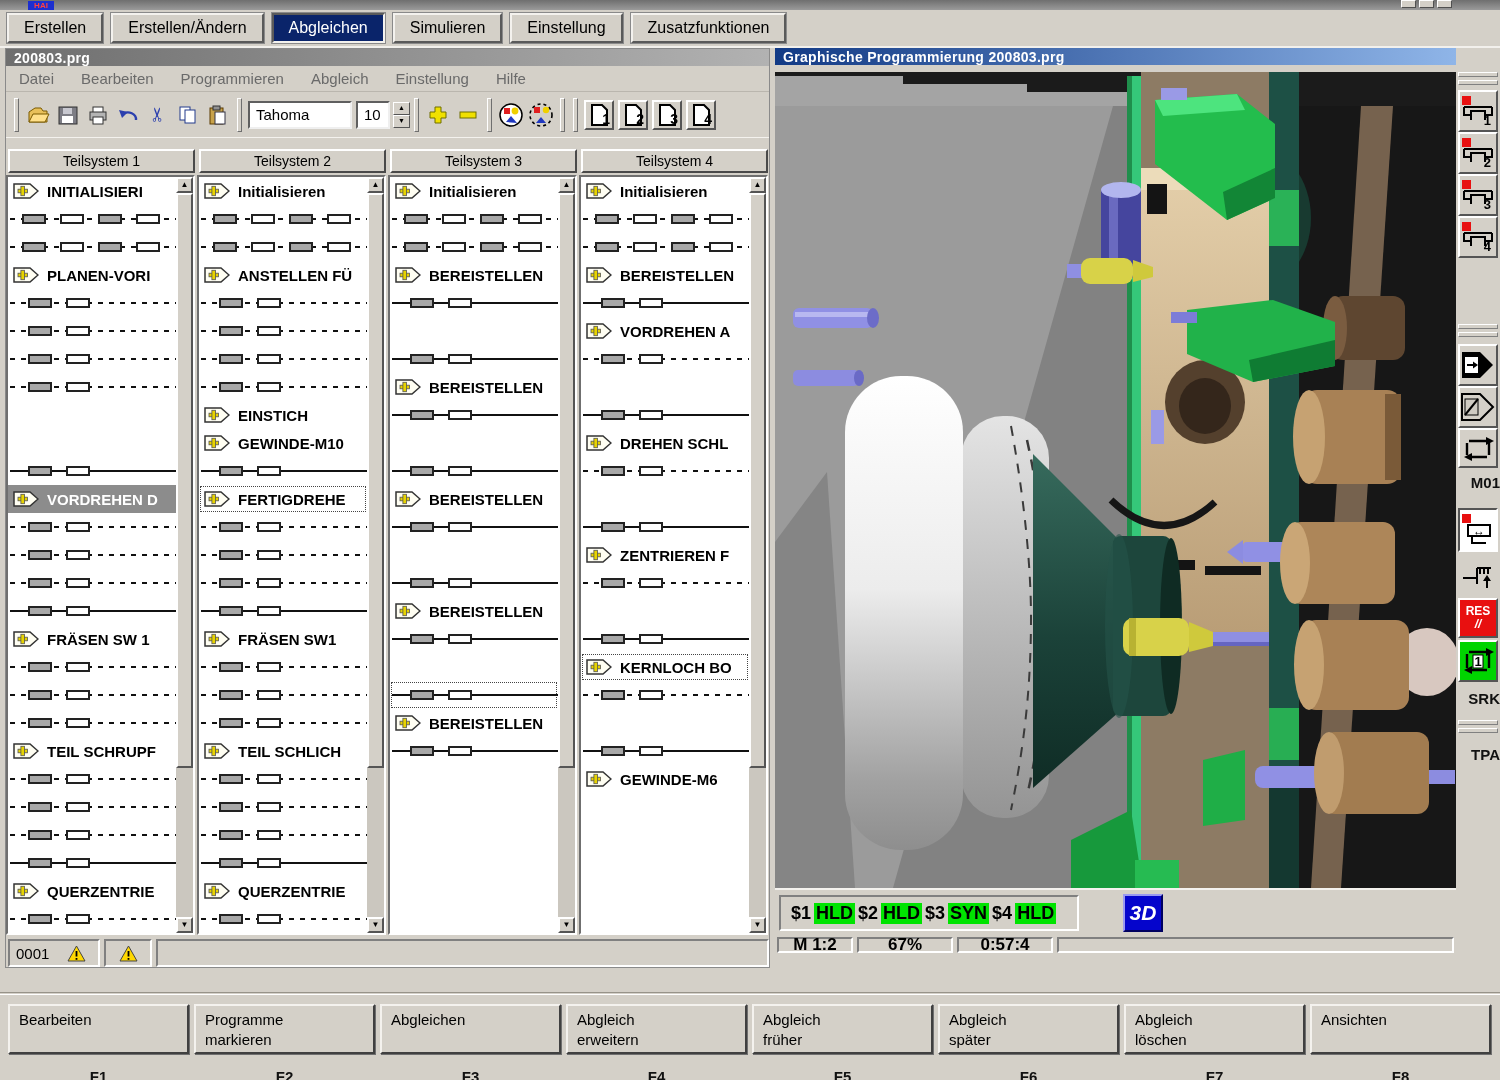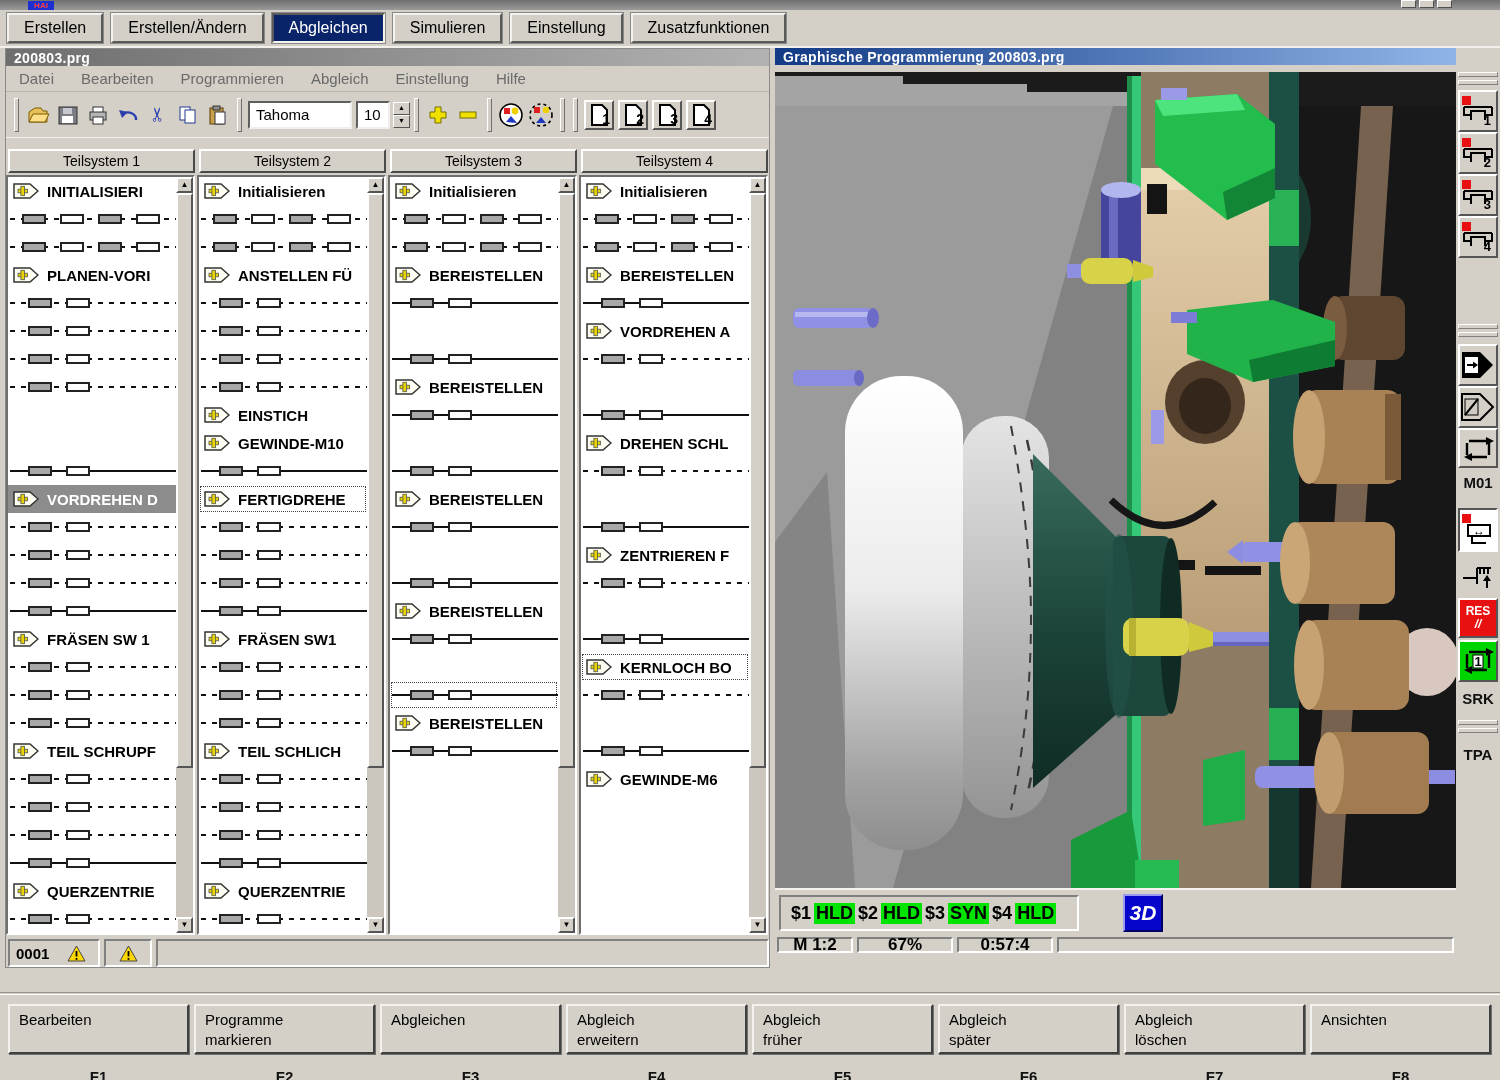--- a/index.html
+++ b/index.html
@@ -56,21 +56,21 @@
 .sline.s{background:#111}
 .sblk{position:absolute;top:9px;width:24px;height:10px;border:2px solid #222;background:#fff}
 .sblk.g{background:#a8a8a8}
 .vscroll{position:absolute;right:0;top:0;bottom:0;width:17px;background:#cbc7bf}
 .varrow{position:absolute;left:0;width:17px;height:16px;background:#d4d0c8;border:2px solid;border-color:#fff #555 #555 #fff;font-size:8px;line-height:12px;text-align:center;color:#000}
 .varrow.up{top:0}.varrow.down{bottom:0}
 .vthumb{position:absolute;left:0;top:16px;height:76%;width:17px;background:#d4d0c8;border:2px solid;border-color:#fff #555 #555 #fff}
 
 
 .estatus{position:absolute;left:0;top:890px;width:765px;height:28px;display:flex;gap:4px;padding-left:2px}
-.ecell{border:2px solid;border-color:#808080 #fff #fff #808080;display:flex;align-items:center;padding:0 6px;font-size:15px;font-weight:bold;gap:18px;color:#000}
+.ecell{border:2px solid;border-color:#808080 #fff #fff #808080;display:flex;align-items:center;padding:0 6px;font-size:15px;font-weight:normal;gap:18px;color:#000}
 .ecell.c1{width:92px}.ecell.c2{width:48px;justify-content:center}.ecell.rest{flex:1;margin-right:2px}
 
 
 .viewport{position:absolute;left:0;top:24px;width:681px;height:816px;overflow:hidden}
 .gcontrols{position:absolute;left:0;top:840px;width:681px;height:46px;background:#d4d0c8;border-top:2px solid #f4f2ee}
 .chpanel{position:absolute;left:4px;top:5px;width:300px;height:36px;border:2px solid;border-color:#808080 #fff #fff #808080;display:flex;align-items:center;padding-left:10px;font-size:18px;font-weight:bold;color:#000}
 .ch-state{background:#00e400;padding:0 2px;margin:0 3px}
 .btn3d{position:absolute;left:348px;top:4px;width:40px;height:38px;background:#0505cc;color:#fff;font-weight:bold;font-style:italic;font-size:21px;display:flex;align-items:center;justify-content:center;border:2px solid;border-color:#9a9af0 #000060 #000060 #9a9af0}
 .sliderpanel{position:absolute;left:394px;top:3px;width:282px;height:40px;border:2px solid;border-color:#fff #808080 #808080 #fff}
 .sbar{position:absolute;left:26px;top:5px;width:184px;height:18px;background:#fff;border:2px solid;border-color:#6f6f6f #fff #fff #6f6f6f}
@@ -81,21 +81,21 @@
 .gcell{position:absolute;top:3px;height:16px;border:2px solid;border-color:#808080 #fff #fff #808080;display:flex;align-items:center;justify-content:center;font-size:17px;font-weight:bold;color:#000}
 
 
 #sidebar{position:absolute;left:1456px;top:48px;width:44px;height:932px;background:#d4d0c8}
 .sgrip{position:absolute;left:2px;width:40px;height:5px;border:1px solid;border-color:#fff #808080 #808080 #fff}
 .sbtn{position:absolute;left:2px;width:40px;height:42px;background:#d4d0c8;border:2px solid;border-color:#fff #555 #555 #fff;display:flex;align-items:center;justify-content:center}
 .sbtn.pressed{background:#fff;border-color:#555 #fff #fff #555}
 .sbtn.red{background:#e81010;flex-direction:column;color:#fff;font-weight:bold;font-size:12px;line-height:13px}
 .sbtn.green{background:#00d400}
 .slidenum{position:absolute;right:5px;bottom:2px;font-size:13px;font-weight:bold;color:#000}
-.slabel{position:absolute;left:0;width:44px;text-align:center;font-weight:bold;font-size:15px;color:#111}
+.slabel{position:absolute;left:0;width:44px;text-align:right;font-weight:bold;font-size:15px;color:#111}
 .resslash{font-style:italic}
 
 
 .bdiv{position:absolute;left:0;top:992px;width:1500px;height:3px;border-top:1px solid #979389;border-bottom:1px solid #fff}
 .softkeys{position:absolute;left:0;top:1004px;width:1500px;height:52px;display:flex;padding-left:8px;gap:5px}
 .softkey{width:181px;height:50px;background:#d4d0c8;border:2px solid;border-color:#f4f2ee #404040 #404040 #f4f2ee;box-shadow:1px 1px 0 #6f6f6f;font-size:15px;padding:4px 0 0 9px;line-height:20px;color:#000}
 .fkeys{position:absolute;left:8px;top:1068px;width:1492px;display:flex;gap:5px}
 .fkey{width:181px;text-align:center;font-size:15px;font-weight:bold;color:#111}
 </style>
 </head>

